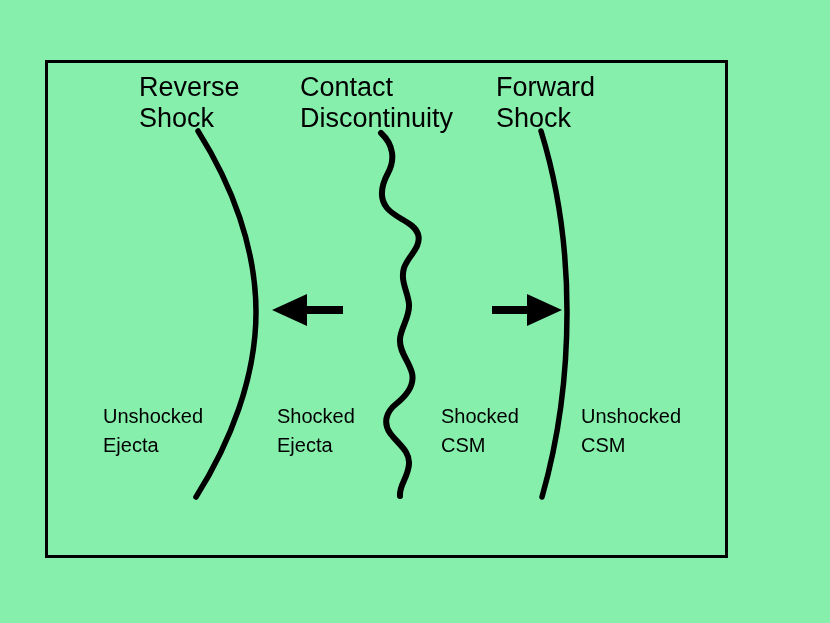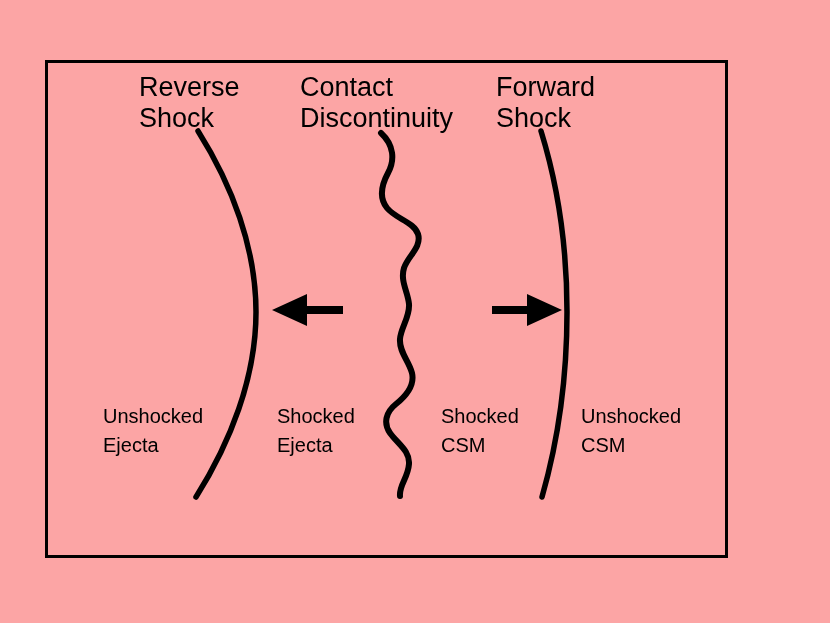--- a/index.html
+++ b/index.html
@@ -11,21 +11,21 @@
   body {
     width: 830px;
     height: 623px;
     font-family: "Liberation Sans", sans-serif;
     overflow: hidden;
   }
   #figure-root {
     position: relative;
     width: 830px;
     height: 623px;
-    background: #fca5a5;
+    background: #86efac;
   }
   #diagram-svg {
     position: absolute;
     left: 0;
     top: 0;
     width: 830px;
     height: 623px;
     display: block;
   }
   .stroke-line {

